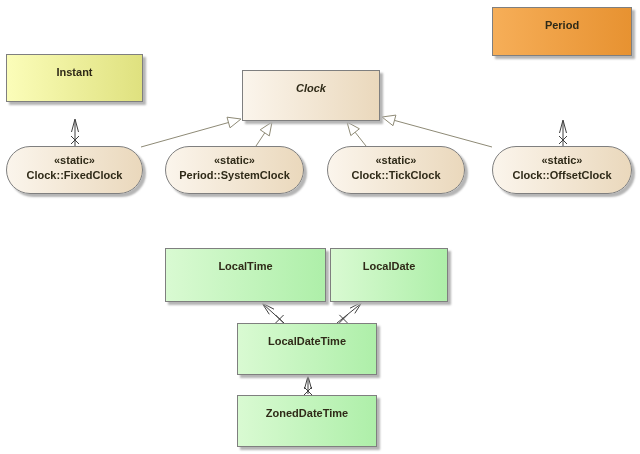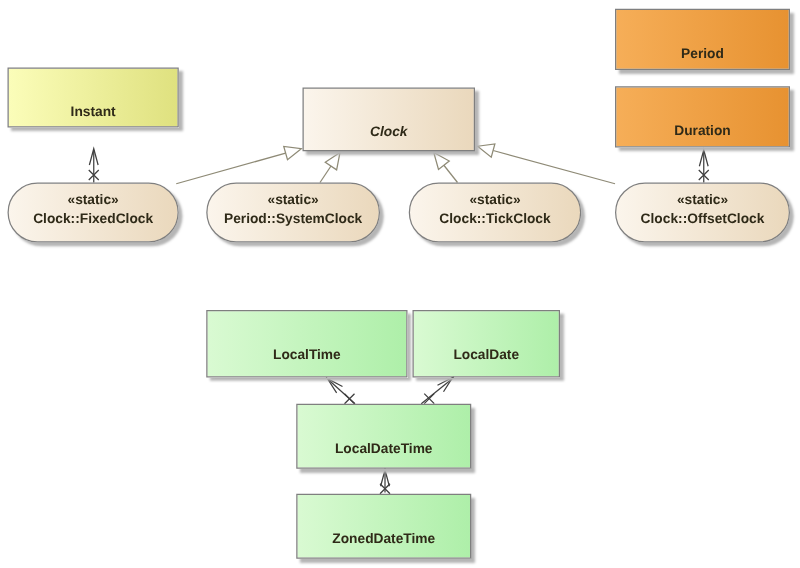--- a/index.html
+++ b/index.html
@@ -8,21 +8,21 @@
     font-family:"Liberation Sans", sans-serif;
   }
   .connectors{position:absolute;left:0;top:0;width:640px;height:454px;pointer-events:none;}
   .uml-box{
     position:absolute;box-sizing:border-box;text-align:center;
     border:1px solid var(--box-border,#7f7f7f);
     box-shadow:3px 3px 2px var(--shadow,#b5b5b5);
     color:var(--text,#2f2a18);
     font-weight:bold;font-size:11px;line-height:15px;
   }
-  .uml-box.one-line{padding-top:28px;}
+  .uml-box.one-line{padding-top:10px;}
   .uml-box.two-line{padding-top:6px;border-radius:24px;}
   .orange{background:linear-gradient(90deg,var(--orange-left,#f6ae58),var(--orange-right,#e79231));}
   .yellow{background:linear-gradient(90deg,var(--yellow-left,#fbfdb9),var(--yellow-right,#dfe17f));}
   .cream{background:linear-gradient(90deg,var(--cream-left,#fbf5ec),var(--cream-right,#ead8bc));}
   .green{background:linear-gradient(90deg,var(--green-left,#d9fad2),var(--green-right,#aeefa9));}
   .italic{font-style:italic;}
   .gen-line{stroke:var(--generalization-stroke,#8e8a76);stroke-width:1;fill:none;}
   .gen-head{stroke:var(--generalization-stroke,#8e8a76);stroke-width:1;fill:#ffffff;}
   .assoc-line{stroke:var(--association-stroke,#3f3f3f);stroke-width:1;fill:none;}
   .assoc-head{stroke:var(--association-stroke,#3f3f3f);stroke-width:1;fill:none;}
@@ -76,23 +76,20 @@
       <line class="assoc-line" x1="308" y1="394" x2="308" y2="377"></line>
       <polyline class="assoc-head" points="304.5,389 308,376 311.5,389"></polyline>
       <path class="assoc-x" d="M304,387 L312,395 M312,387 L304,395"></path>
     </g>
   </svg>
 
   <div class="uml-box orange one-line" style="left:492px;top:7px;width:140px;height:49px">
     <div>Period</div>
   </div>
 
-  <div class="uml-box orange one-line" style="left:492px;top:69px;width:140px;height:49px">
-    <div>Duration</div>
-  </div>
 
   <div class="uml-box yellow one-line" style="left:6px;top:54px;width:137px;height:48px">
     <div>Instant</div>
   </div>
 
   <div class="uml-box cream one-line" style="left:242px;top:70px;width:138px;height:51px">
     <div class="italic">Clock</div>
   </div>
 
   <div class="uml-box cream two-line" style="left:6px;top:146px;width:137px;height:48px">

